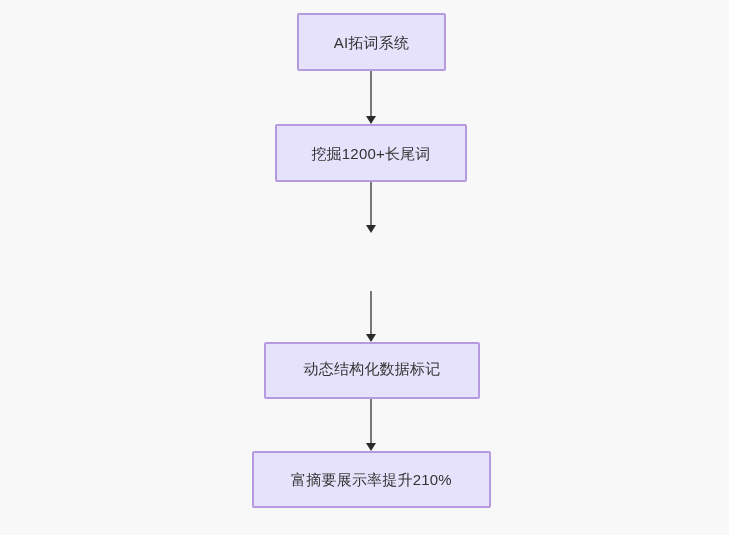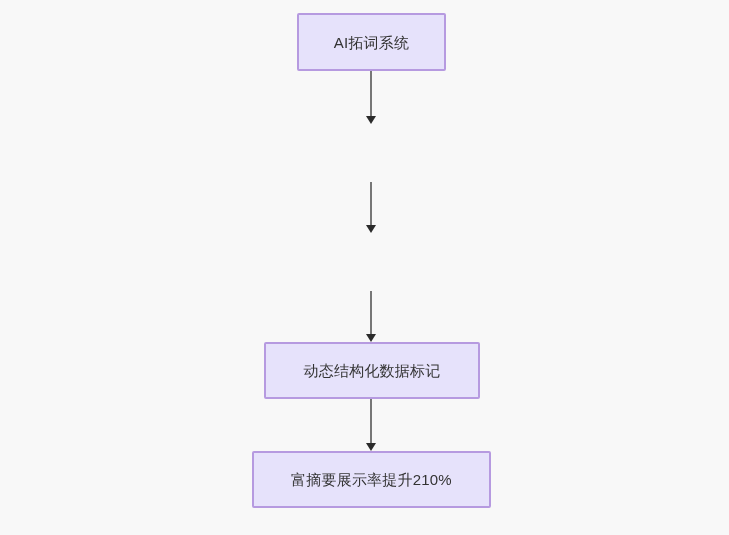--- a/index.html
+++ b/index.html
@@ -62,33 +62,36 @@
 
   <div class="node" id="node-n1" style="left: 297px; top: 13px; width: 149px; height: 58px;">
     <span>AI拓词系统</span>
   </div>
 
   <div class="edge" id="edge-e1" style="left: 371px; top: 71px;">
     <div class="edge-line" style="height: 45px;"></div>
     <div class="edge-arrow" style="top: 45px;"></div>
   </div>
 
+  <div class="node" id="node-n2" style="left: 275px; top: 124px; width: 192px; height: 58px;">
+    <span>挖掘1200+长尾词</span>
+  </div>
 
   <div class="edge" id="edge-e2" style="left: 371px; top: 182px;">
     <div class="edge-line" style="height: 43px;"></div>
     <div class="edge-arrow" style="top: 43px;"></div>
   </div>
 
 
   <div class="edge" id="edge-e3" style="left: 371px; top: 291px;">
     <div class="edge-line" style="height: 43px;"></div>
     <div class="edge-arrow" style="top: 43px;"></div>
   </div>
 
-  <div class="node" id="node-n4" style="left: 264px; top: 342px; width: 216px; height: 57px;">
+  <div class="node" id="node-n4" style="left: 264px; top: 342px; width: 216px; height: 57px; font-family: Liberation Mono, monospace;">
     <span>动态结构化数据标记</span>
   </div>
 
   <div class="edge" id="edge-e4" style="left: 371px; top: 399px;">
     <div class="edge-line" style="height: 44px;"></div>
     <div class="edge-arrow" style="top: 44px;"></div>
   </div>
 
   <div class="node" id="node-n5" style="left: 252px; top: 451px; width: 239px; height: 57px;">
     <span>富摘要展示率提升210%</span>

